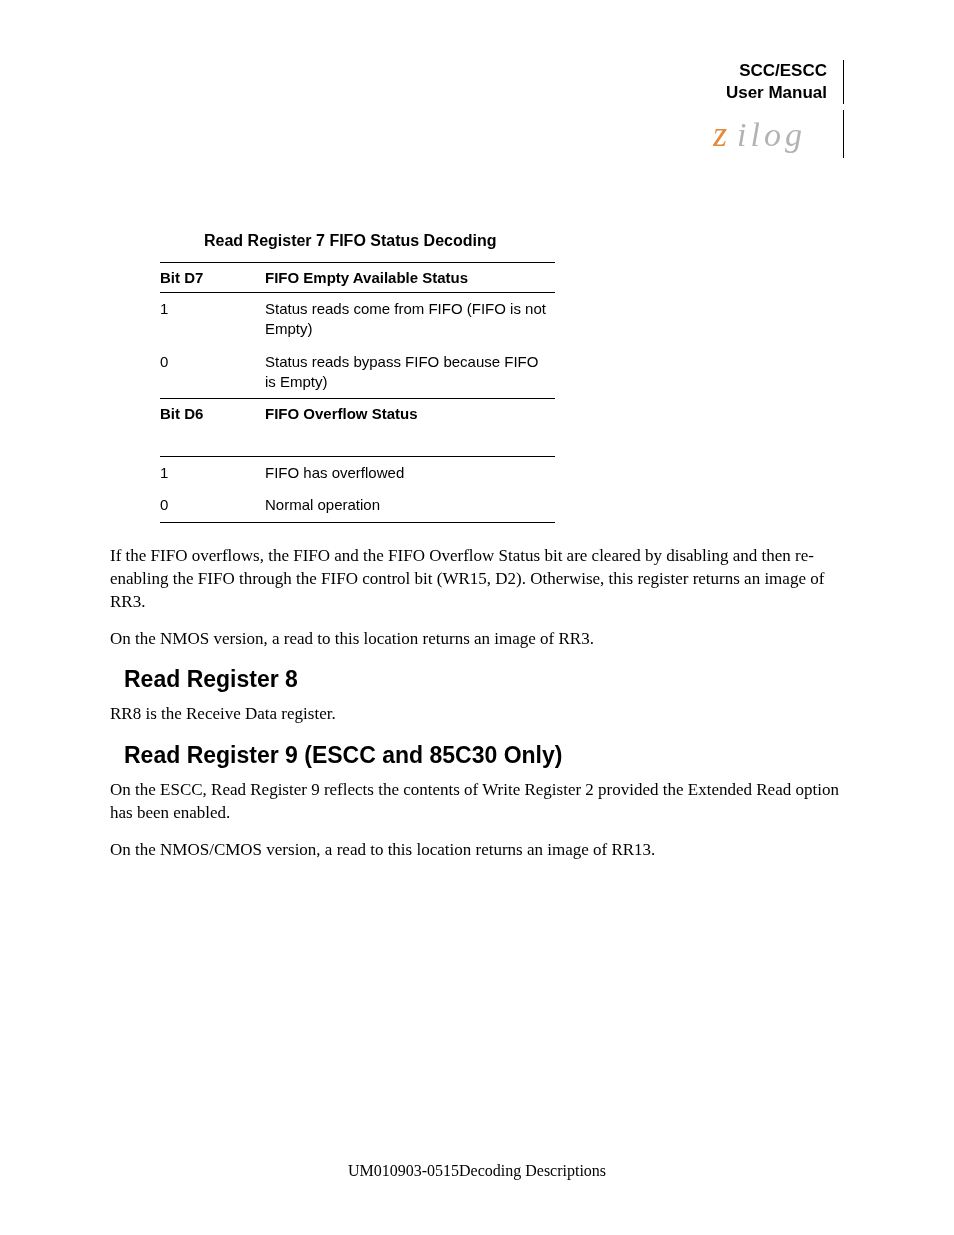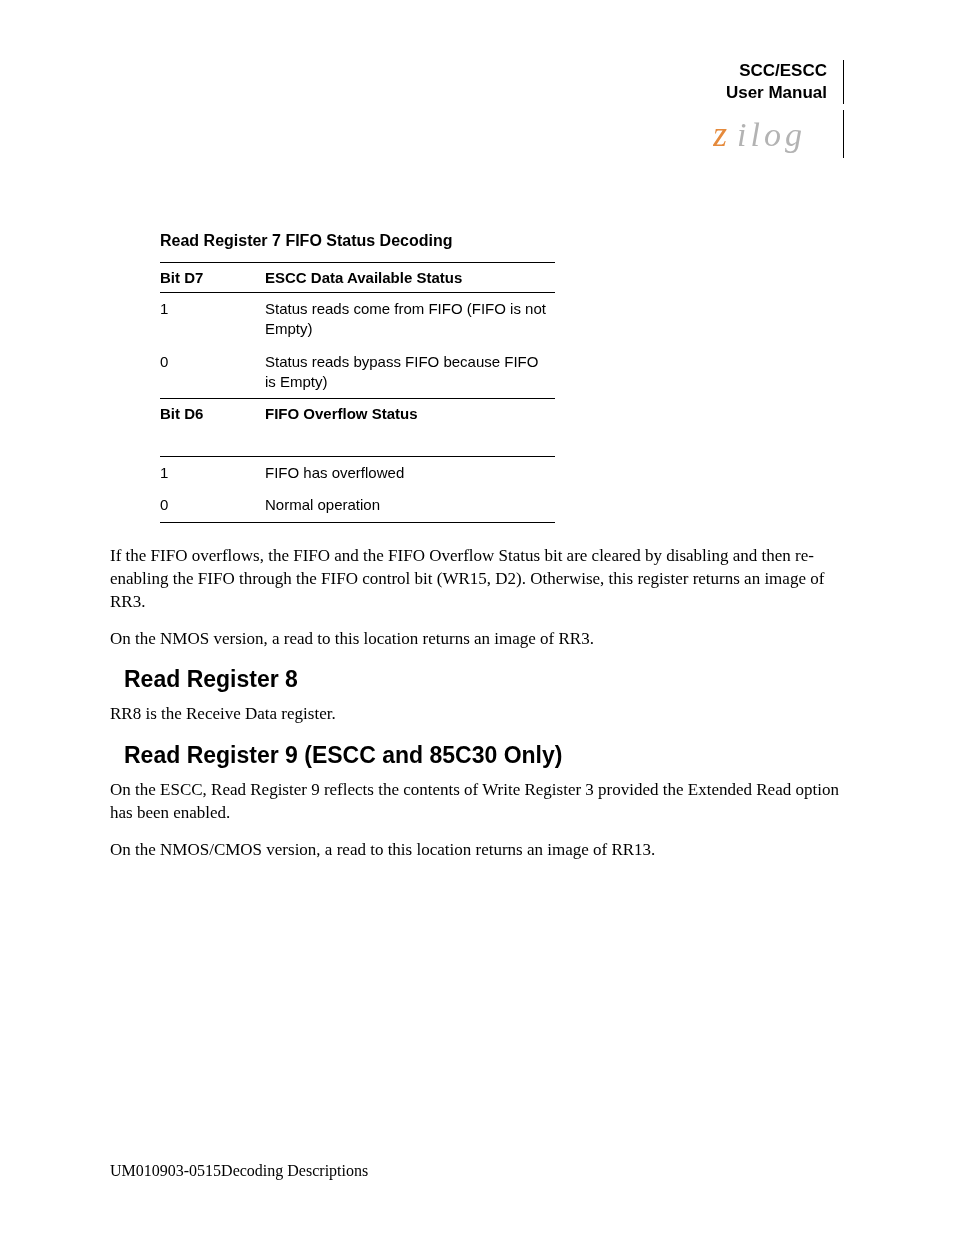--- a/index.html
+++ b/index.html
@@ -39,20 +39,21 @@
   }
   .logo svg { display: block; }
   .content-inner {
     margin-left: 50px;
   }
   .table-title {
     font-family: Arial, Helvetica, sans-serif;
     font-weight: bold;
     font-size: 16px;
     margin-bottom: 12px;
+    margin-left: 44px;
   }
   table.status {
     border-collapse: collapse;
     width: 395px;
     font-family: Arial, Helvetica, sans-serif;
     font-size: 15px;
   }
   table.status th {
     text-align: left;
     font-weight: bold;
@@ -83,21 +84,21 @@
     margin-bottom: 8px;
     margin-left: 14px;
   }
   .footer {
     position: absolute;
     bottom: 55px;
     left: 110px;
     right: 110px;
     font-size: 16px;
     display: flex;
-    justify-content: flex-start;
+    justify-content: center;
     margin-top: 32px;
   }
 </style>
 </head>
 <body>
 
 <div class="header">
   <div class="header-title">
     <span>SCC/ESCC</span><br>
     <span>User Manual</span>
@@ -117,21 +118,21 @@
   <div class="table-title">Read Register 7 FIFO Status Decoding</div>
 
   <table class="status">
     <colgroup>
         <col class="col-bit">
         <col>
       </colgroup>
     <tbody>
         <tr class="rule-top rule-thin-bot">
       <th>Bit D7</th>
-      <th>ESCC Data Available Status</th>
+      <th>FIFO Empty Available Status</th>
     </tr>
     <tr>
       <td>1</td>
       <td>Status reads come from FIFO (FIFO is not Empty)</td>
     </tr>
     <tr class="rule-bot">
       <td>0</td>
       <td>Status reads bypass FIFO because FIFO is Empty)</td>
     </tr>
     <tr class="rule-thin-bot">
@@ -150,20 +151,20 @@
     </table>
 
 </div>
 
 <div class="body-text">
   <p>If the FIFO overflows, the FIFO and the FIFO Overflow Status bit are cleared by disabling and then re-enabling the FIFO through the FIFO control bit (WR15, D2). Otherwise, this register returns an image of RR3.</p>
   <p>On the NMOS version, a read to this location returns an image of RR3.</p>
   <div class="section-heading">Read Register 8</div>
   <p>RR8 is the Receive Data register.</p>
   <div class="section-heading">Read Register 9 (ESCC and 85C30 Only)</div>
-  <p>On the ESCC, Read Register 9 reflects the contents of Write Register 3 provided the Extended Read option has been enabled.</p>
+  <p>On the ESCC, Read Register 9 reflects the contents of Write Register 2 provided the Extended Read option has been enabled.</p>
   <p>On the NMOS/CMOS version, a read to this location returns an image of RR13.</p>
 </div>
 
 <div class="footer">
   <span>UM010903-0515</span>
   <span>Decoding Descriptions</span>
 </div>
 
 </body></html>

